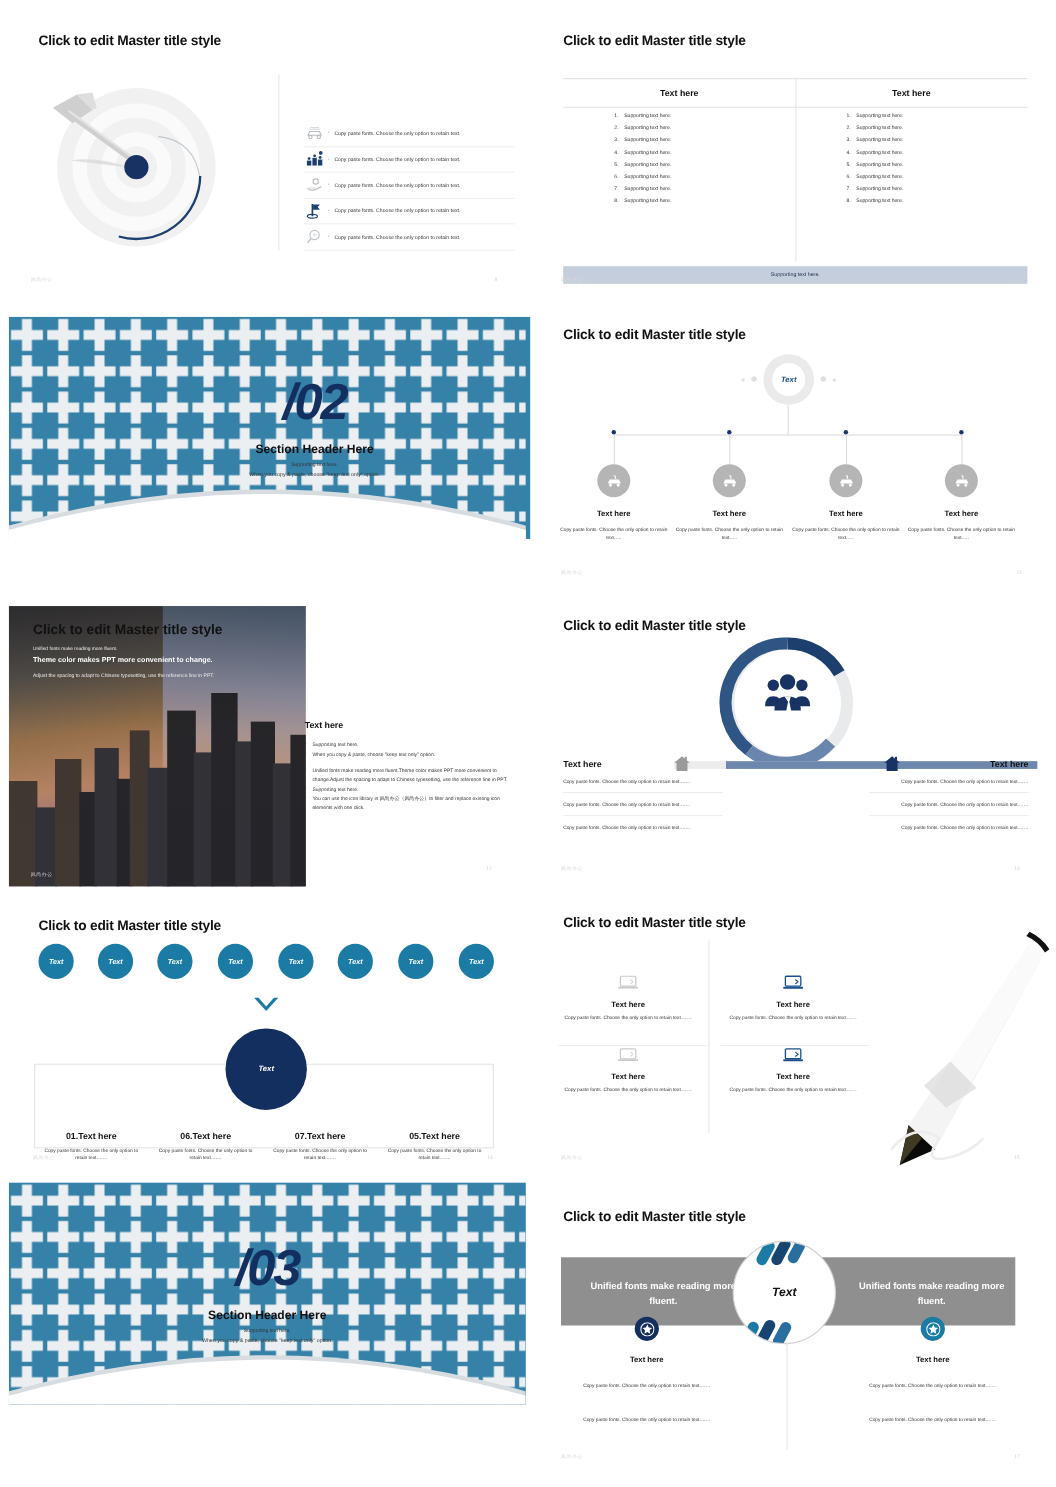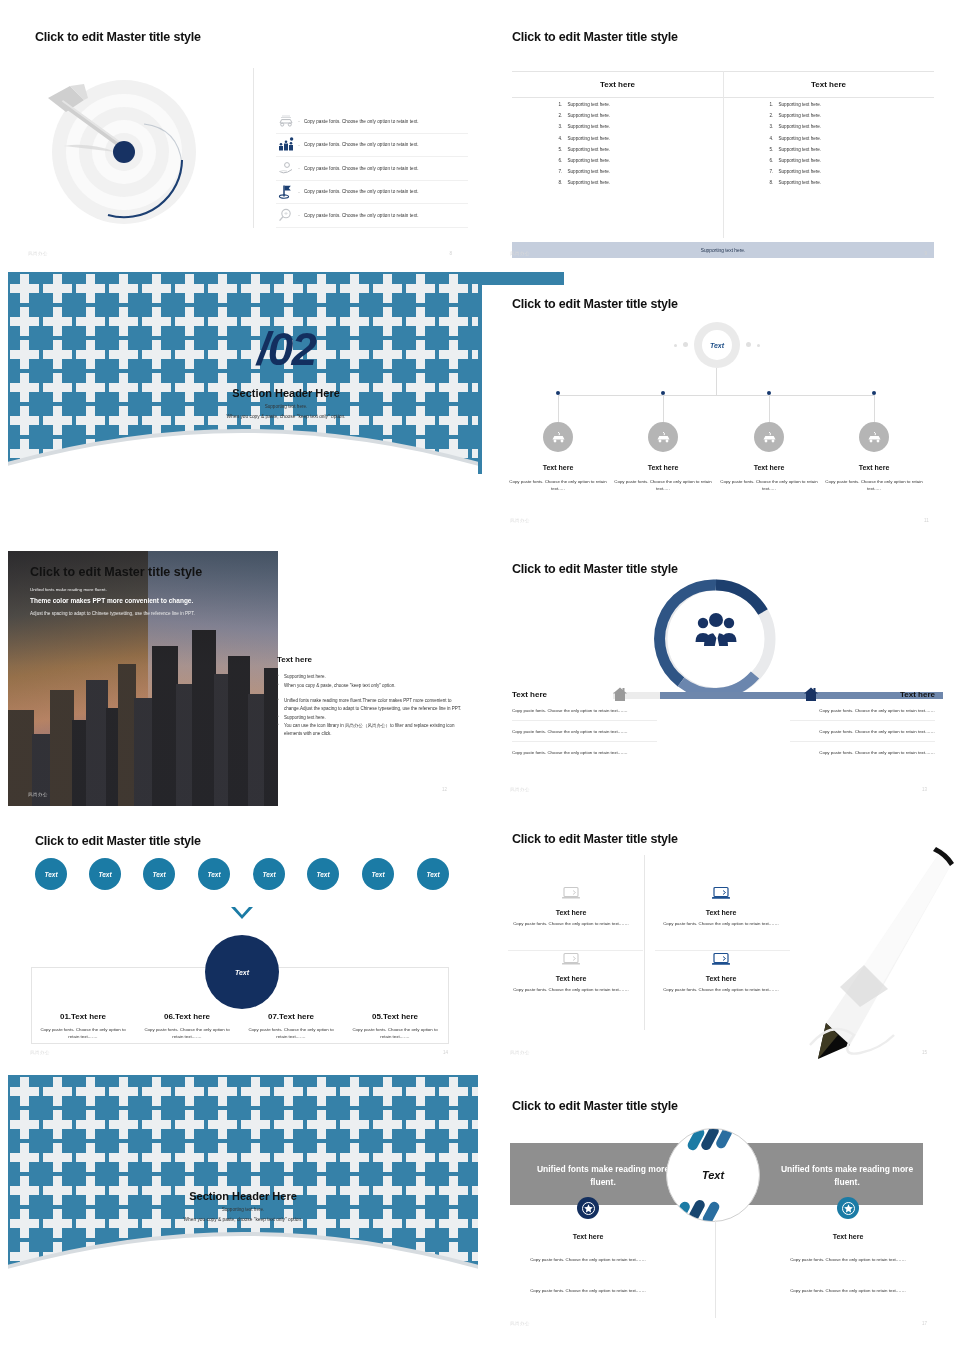--- a/index.html
+++ b/index.html
@@ -79,21 +79,21 @@
 
   
   .s14-c{position:absolute;width:32px;height:32px;border-radius:50%;background:#1b7ba5;display:flex;align-items:center;justify-content:center;top:858px;}
   .s14-c span{font-size:6.5px;font-style:italic;font-weight:bold;color:#fff;}
   .s14-chev{position:absolute;left:229px;top:905px;width:26px;height:18px;}
   .s14-big{position:absolute;left:205px;top:935px;width:74px;height:74px;border-radius:50%;background:#132f5f;display:flex;align-items:center;justify-content:center;}
   .s14-big span{font-size:7px;font-style:italic;font-weight:bold;color:#fff;}
   .s14-box{position:absolute;left:31px;top:967px;width:416px;height:75px;border:1px solid #e4e4e4;}
   .s14-cols{position:absolute;left:31px;top:1012px;width:416px;display:flex;}
   .s14-col{flex:1;text-align:center;padding:0 5px;}
-  .s14-ct{font-size:8px;font-weight:bold;color:#111;}
+  .s14-ct{font-size:8px;font-weight:bold;color:#111;margin-top:16px;}
   .s14-cd{font-size:4.4px;color:#333;line-height:1.6;margin-top:5px;}
 
   
   .s15-v{position:absolute;left:644px;top:855px;width:1px;height:175px;background:#e6e6e6;}
   .s15-cell{position:absolute;width:150px;text-align:center;}
   .s15-ic{margin:0 auto 4px;width:20px;height:16px;}
   .s15-ct{font-size:7px;font-weight:bold;color:#111;}
   .s15-cd{font-size:4.4px;color:#333;line-height:1.6;margin-top:4px;}
   .s15-hr{position:absolute;height:1px;background:#ededed;}
 
@@ -281,21 +281,21 @@
     </div>
 
     <div class="s9-band" style="left:30px;">
       <span>Supporting text here.</span>
     </div>
 
     <div class="footer-brand" style="left:28px;bottom:8px;">风尚办公</div>
     <div class="footer-num" style="right:25px;bottom:8px;">9</div>
   </div>
 
-  <div class="slide" style="left:8px;top:272px;width:556px;height:202px;">
+  <div class="slide" style="left:8px;top:288px;width:556px;height:202px;">
     <div class="sec-bg">
       <svg width="470" height="202" style="position:absolute;inset:0;">
         <defs>
           <pattern id="cr1" width="33" height="33" patternUnits="userSpaceOnUse">
             <path d="M12 2h9v10h10v9H21v10h-9V21H2v-9h10z" fill="#eceff1"></path>
           </pattern>
         </defs>
         <rect width="470" height="202" fill="#3681a8"></rect>
         <rect width="470" height="202" fill="url(#cr1)"></rect>
       </svg>
@@ -594,20 +594,21 @@
     <div class="sec-bg">
       <svg width="470" height="202" style="position:absolute;inset:0;">
         <defs>
           <pattern id="cr2" width="33" height="33" patternUnits="userSpaceOnUse">
             <path d="M12 2h9v10h10v9H21v10h-9V21H2v-9h10z" fill="#eceff1"></path>
           </pattern>
         </defs>
         <rect width="470" height="202" fill="#3681a8"></rect>
         <rect width="470" height="202" fill="url(#cr2)"></rect>
       </svg>
+      <div class="sec-num">/03</div>
       <svg width="470" height="202" style="position:absolute;inset:0;">
         <path d="M-40 202 Q235 112 510 202 L510 202 L-40 202 Z" fill="#d7dce0"></path>
         <path d="M-40 206 Q235 116 510 206 L510 206 L-40 206 Z" fill="#ffffff"></path>
       </svg>
     </div>
     <div class="sec-body" style="top:115px;">
       <div class="sec-h">Section Header Here</div>
       <div class="sec-s1">Supporting text here.</div>
       <div class="sec-s2">When you copy &amp; paste, choose "keep text only" option.</div>
     </div>

